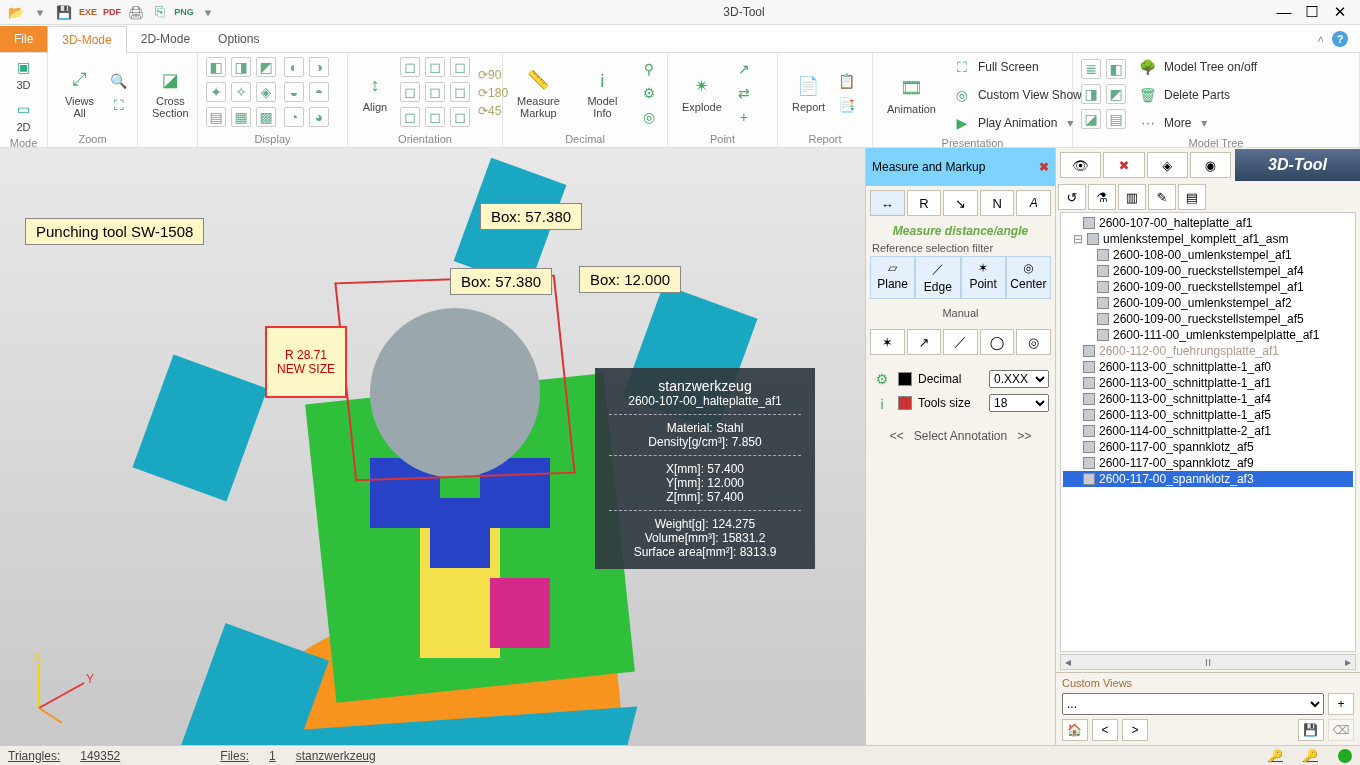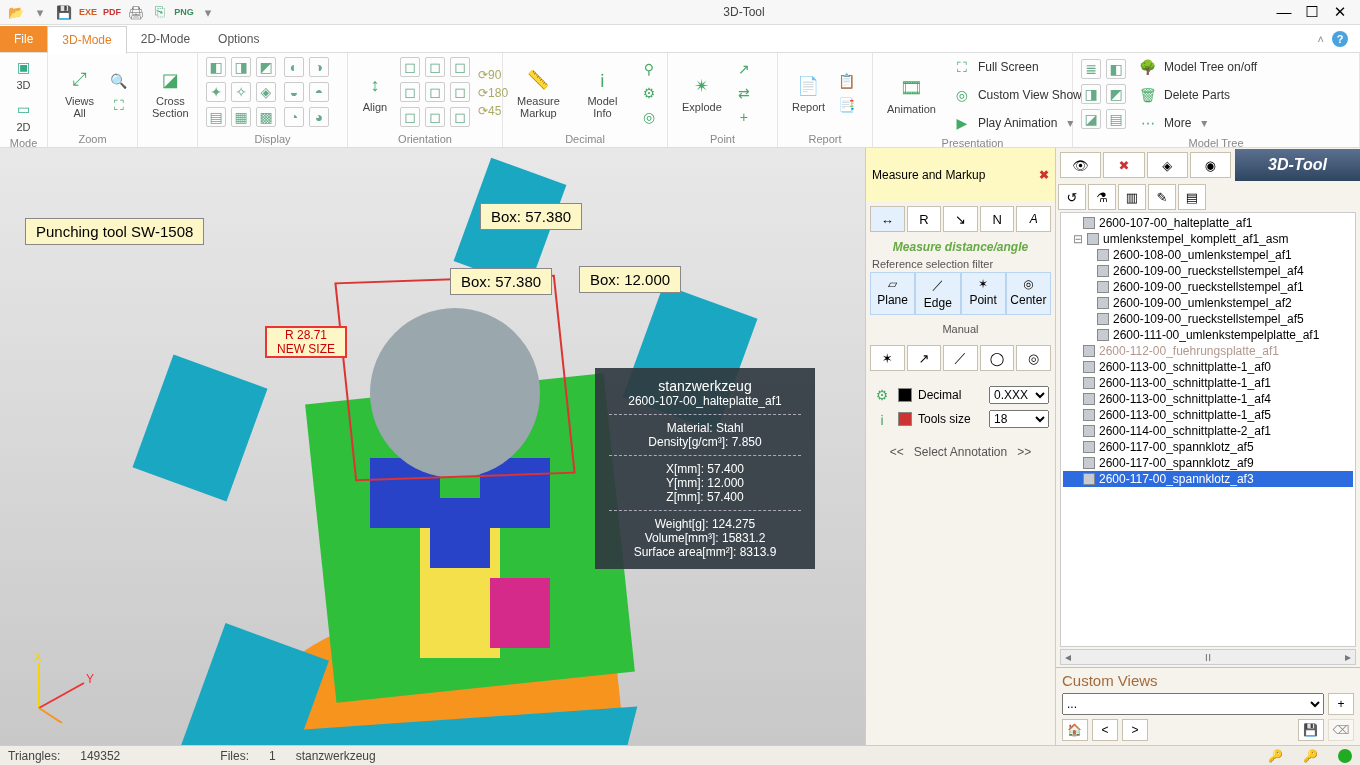--- a/index.html
+++ b/index.html
@@ -34,27 +34,27 @@
 .grid3 { display: grid; grid-template-columns: repeat(3, 22px); grid-auto-rows: 22px; gap: 3px; }
 .grid2 { display: grid; grid-template-columns: repeat(2, 22px); grid-auto-rows: 22px; gap: 3px; }
 .grid3 .ric.sm,.grid2 .ric.sm{border:1px solid #ccc; border-radius:2px; color:#6a8;}
 .rtxtlink { display: flex; align-items: center; gap: 6px; color: #333; white-space: nowrap; padding: 2px 4px; cursor: pointer; }
 .rcol { display: flex; flex-direction: column; gap: 4px; }
 
 
 .main { height: 597px; display: flex; position: relative; }
 .viewport { flex: 1; background: linear-gradient(#e8e8e8,#c8c8c8); position: relative; overflow: hidden; }
 .label-note { position: absolute; background: #fdf6c7; border: 1px solid #888; padding: 4px 10px; font-size: 15px; }
-.label-red { position: absolute; background: #fdf6c7; border: 2px solid #e33; padding: 0 10px; text-align: center; color: #c00; }
+.label-red { position: absolute; background: #fdf6c7; border: 2px solid #e33; padding: 20px 10px; text-align: center; color: #c00; }
 .info-panel { position: absolute; background: rgba(48,57,64,.92); color: #fff; padding: 10px 14px; width: 220px; font-size: 12px; text-align: center; }
 .info-panel hr { border: none; border-top: 1px dashed #aab; margin: 6px 0; }
 .axis { position: absolute; left: 14px; bottom: 20px; font-size: 10px; }
 
 .meas-panel{width:190px;background:#f6f2ec;border-left:1px solid #ccc;display:flex;flex-direction:column;}
-.meas-panel h4{background:#fef9c3;padding:20px 6px;display:flex;justify-content:space-between;align-items:center;font-weight:normal;}
+.meas-panel h4{background:#7dd3fc;padding:12px 6px;display:flex;justify-content:space-between;align-items:center;font-weight:normal;}
 .tool-row{display:flex;gap:2px;padding:4px;}
 .tool-btn{flex:1;height:26px;border:1px solid #c8c0b0;background:#fff;display:flex;align-items:center;justify-content:center;font-size:13px;cursor:pointer;}
 .subhdr{font-style:italic;font-weight:bold;text-align:center;color:#6a4;padding:4px;}
 .lbl{color:#555;padding:0 6px;font-size:11px;}
 .ref-grid{display:flex;gap:0;padding:2px 4px;}
 .ref-btn{flex:1;border:1px solid #b8d4f0;background:#e4f0fb;text-align:center;padding:4px 0;font-size:11px;display:flex;flex-direction:column;align-items:center;gap:2px;cursor:pointer;}
 .swatch{width:14px;height:14px;border:1px solid #888;display:inline-block;vertical-align:middle;}
 .kv-row{display:flex;align-items:center;gap:6px;padding:2px 6px;}
 .kv-row label{flex:1;}
 .kv-row select{width:60px;}
@@ -69,29 +69,29 @@
 .tree-tools .tool-btn{width:28px;flex:none;}
 .tree{flex:1;overflow:auto;background:#fff;border:1px solid #ccc;margin:0 4px;padding:2px;font-size:11px;}
 .tree-item{display:flex;align-items:center;gap:4px;padding:1px 0 1px 20px;white-space:nowrap;cursor:pointer;}
 .tree-item.asm{padding-left:10px;}
 .tree-item.sub{padding-left:34px;}
 .tree-item.sel{background:#2d6cdf;color:#fff;}
 .tree-item.hid{color:#b2988e;}
 .node-ico{width:12px;height:12px;background:#c7cbd2;border:1px solid #888;}
 .scroll-h{height:16px;background:#eee;border:1px solid #ccc;margin:2px 4px;display:flex;align-items:center;justify-content:space-between;padding:0 4px;color:#777;}
 .cust-views,.lighting{border-top:1px solid #c8c0b0;padding:4px 6px;}
-.fieldset-lab{color:#a46b3a;font-size:15px;}
+.fieldset-lab{color:#a46b3a;font-size:11px;}
 .cv-row{display:flex;gap:4px;margin-top:4px;}
 .cv-row select{flex:1;}
 .cv-btn{width:26px;height:22px;border:1px solid #c8c0b0;background:#fff;display:flex;align-items:center;justify-content:center;cursor:pointer;}
 .lighting .row{display:flex;gap:40px;padding:4px 0;}
 .chk{width:14px;height:14px;border:1px solid #888;display:inline-block;}
 
 
-.status{height:20px;background:#f0ede6;border-top:1px solid #ccc;display:flex;align-items:center;padding:0 8px;gap:20px;color:#444;font-size:11px;}
+.status{height:20px;background:#f0ede6;border-top:1px solid #ccc;display:flex;align-items:center;padding:0 8px;gap:20px;color:#444;font-size:11px;text-decoration:underline;}
 .status .sp{flex:1;}
 .dot{width:14px;height:14px;border-radius:50%;background:#2a2;}
 
 
 .part{position:absolute;}
 .cyan{background:#1aa7c2;}
 .green{background:#2fbf3a;}
 .orange{background:#f7941d;}
 .blue{background:#2943c8;}
 .gray{background:#9aa7ad;border-radius:50%;}

